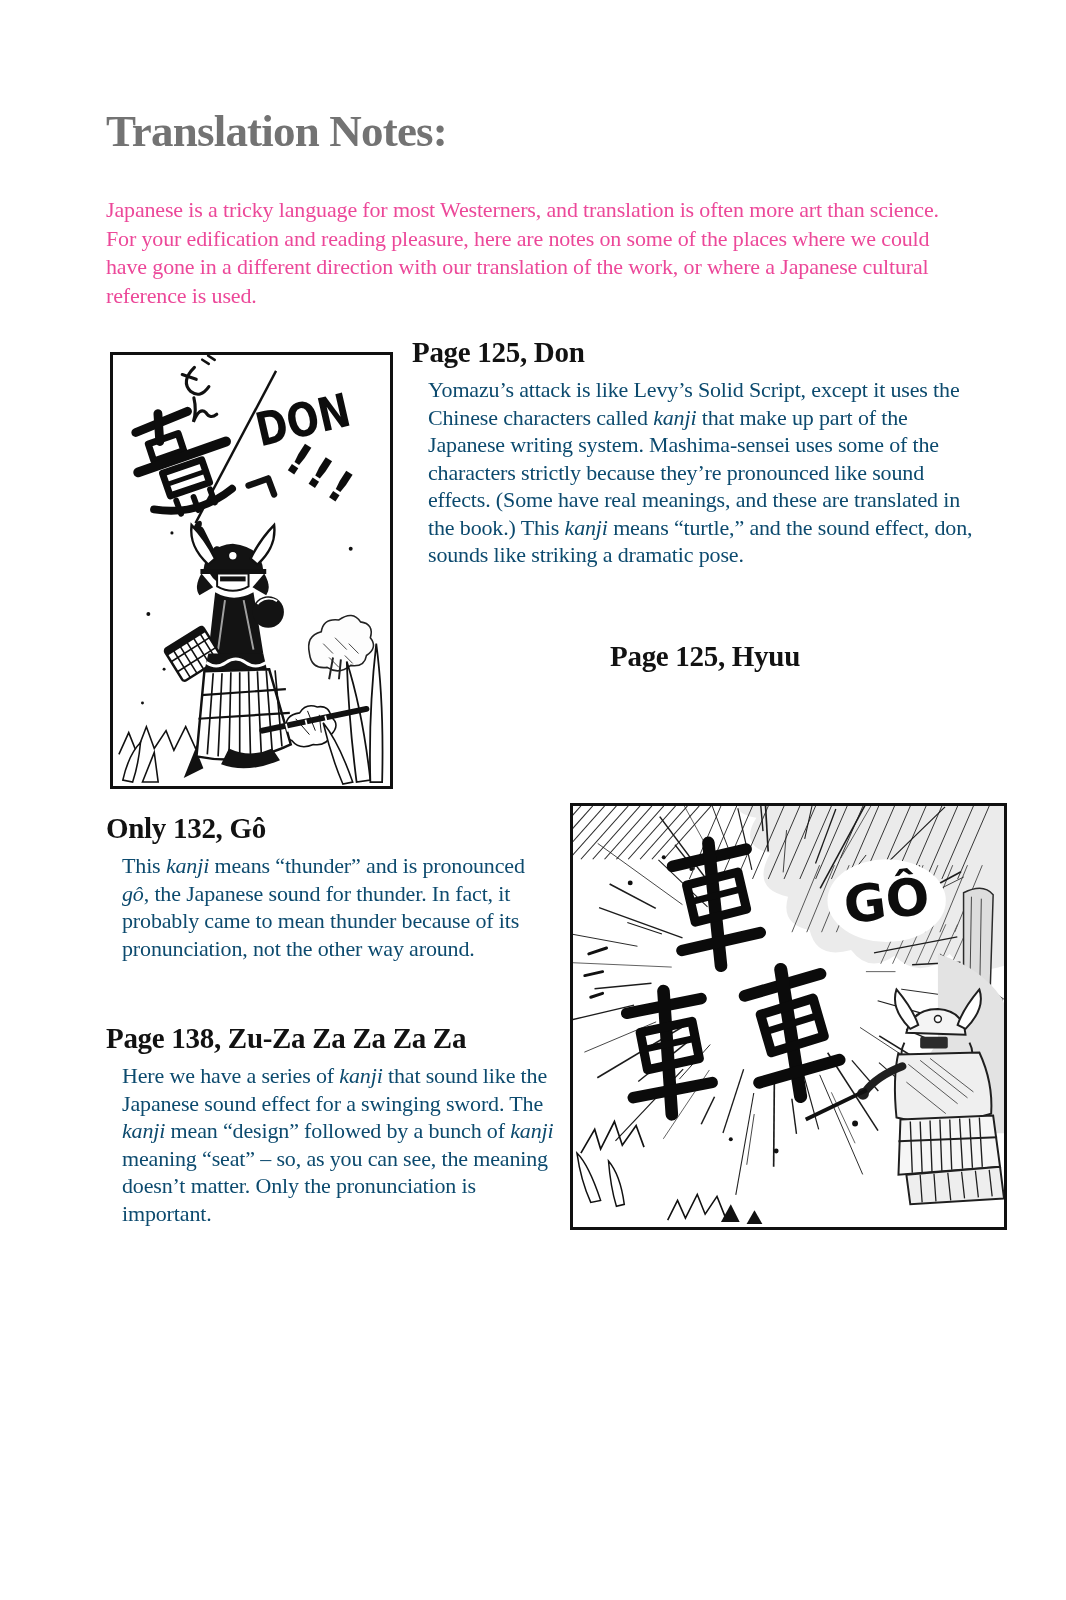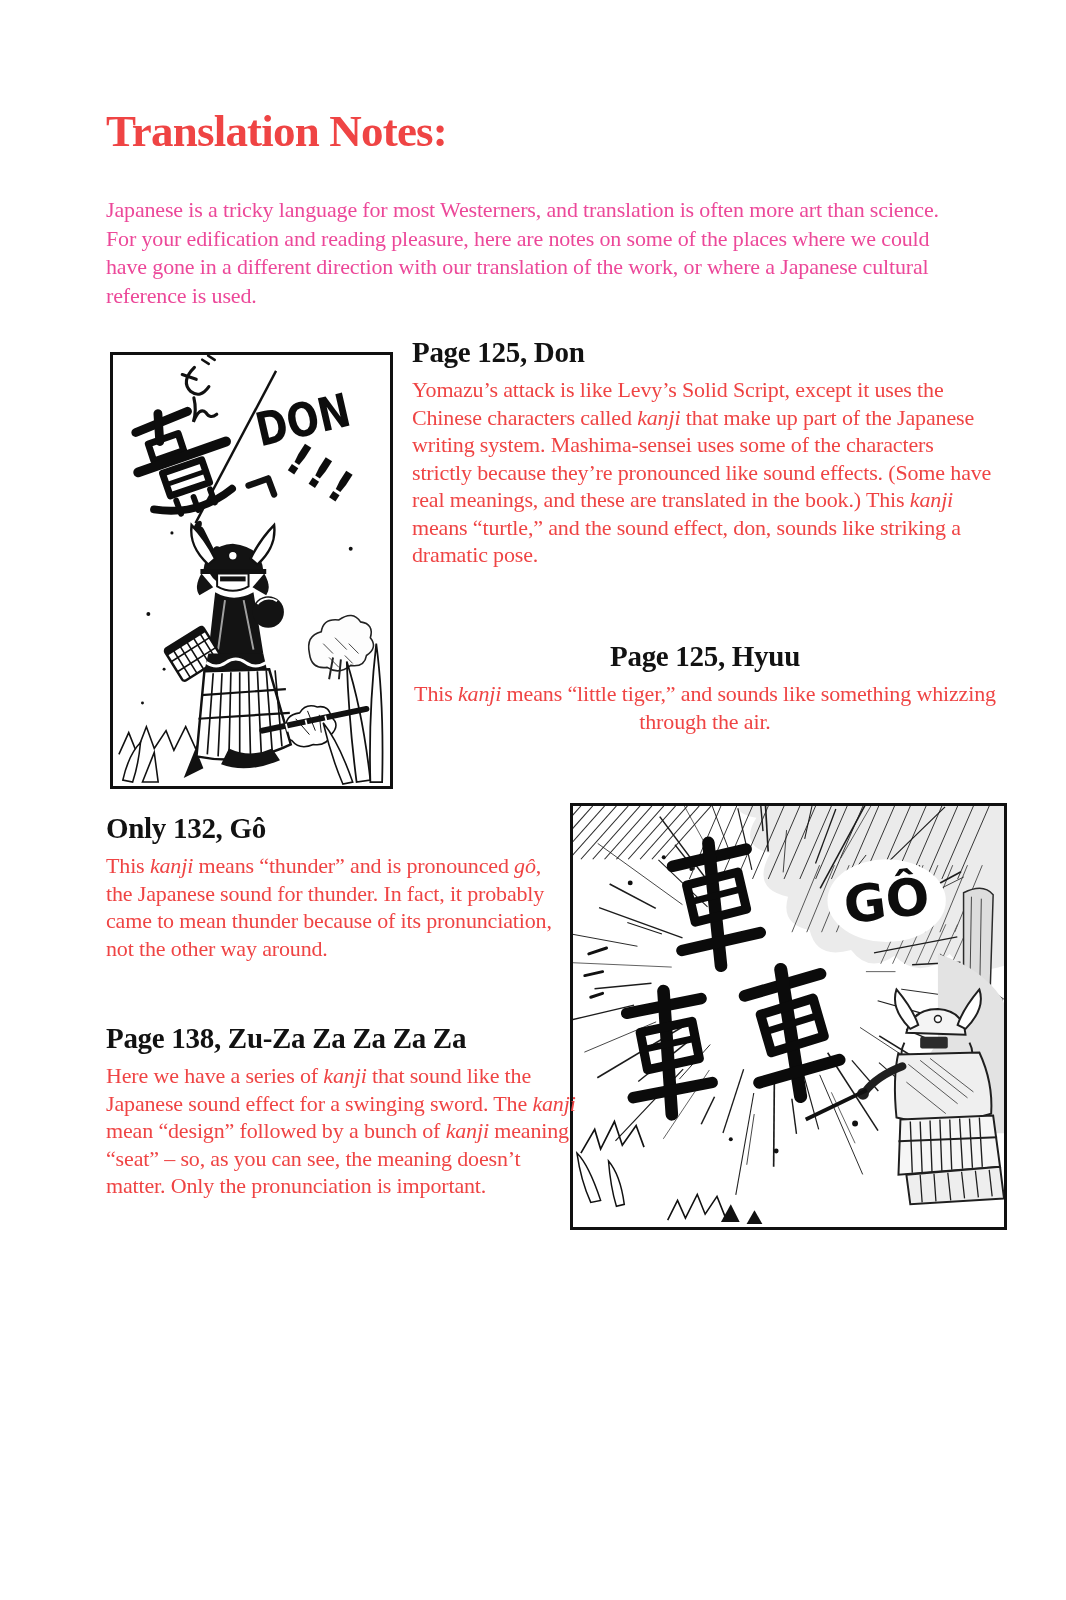--- a/index.html
+++ b/index.html
@@ -1,24 +1,24 @@
 <!DOCTYPE html>
 <html><head>
 <meta charset="utf-8">
 <style>
   html,body{margin:0;padding:0;background:#e9e9e9;}
   .page{position:relative;width:1066px;height:1600px;background:#ffffff;overflow:hidden;
         font-family:"Liberation Serif",serif;color:#212121;margin:0 auto;}
   h1.title{position:absolute;left:106px;top:108px;margin:0;
-        font:700 45px/1.05 "Liberation Serif",serif;letter-spacing:-0.8px;color:#ef4444;}
+        font:700 45px/1.05 "Liberation Serif",serif;letter-spacing:-0.8px;color:#737373;}
   .intro{position:absolute;left:106px;top:196px;width:868px;margin:0;
         font:400 22px/28.5px "Liberation Serif",serif;letter-spacing:-0.15px;color:#ec4899;}
   .sec{position:absolute;margin:0;}
   .sec h2{margin:0;font:700 29px/1.15 "Liberation Serif",serif;letter-spacing:-0.3px;color:#121212;}
-  .sec p{margin:7px 0 0;font:400 22px/27.5px "Liberation Serif",serif;letter-spacing:-0.15px;color:#ef4444;}
+  .sec p{margin:7px 16px 0;font:400 22px/27.5px "Liberation Serif",serif;letter-spacing:-0.15px;color:#0c4a6e;}
   .sec p i{font-style:italic;}
   #sec-don{left:412px;top:336px;width:586px;}
   #sec-hyuu{left:412px;top:640px;width:586px;text-align:center;}
   #sec-go{left:106px;top:812px;width:462px;}
   #sec-zuza{left:106px;top:1022px;width:470px;}
   #sec-zan{left:106px;top:1297px;width:920px;}
   figure.panel{position:absolute;margin:0;background:#fff;border:3px solid #101010;box-sizing:border-box;}
   #panel-don{left:110px;top:352px;width:283px;height:437px;}
   #panel-go{left:570px;top:803px;width:437px;height:427px;}
   figure.panel svg{display:block;width:100%;height:100%;}
@@ -320,21 +320,20 @@
     </svg>
   </figure>
 
   <section class="sec" id="sec-don">
     <h2>Page 125, Don</h2>
     <p>Yomazu’s attack is like Levy’s Solid Script, except it uses the Chinese characters called <i>kanji</i> that make up part of the Japanese writing system. Mashima-sensei uses some of the characters strictly because they’re pronounced like sound effects. (Some have real meanings, and these are translated in the book.) This <i>kanji</i> means “turtle,” and the sound effect, don, sounds like striking a dramatic pose.</p>
   </section>
 
   <section class="sec" id="sec-hyuu">
     <h2>Page 125, Hyuu</h2>
-    <p>This <i>kanji</i> means “little tiger,” and sounds like something whizzing through the air.</p>
   </section>
 
   <section class="sec" id="sec-go">
     <h2>Only 132, Gô</h2>
     <p>This <i>kanji</i> means “thunder” and is pronounced <i>gô</i>, the Japanese sound for thunder. In fact, it probably came to mean thunder because of its pronunciation, not the other way around.</p>
   </section>
 
   <section class="sec" id="sec-zuza">
     <h2>Page 138, Zu-Za Za Za Za Za</h2>
     <p>Here we have a series of <i>kanji</i> that sound like the Japanese sound effect for a swinging sword. The <i>kanji</i> mean “design” followed by a bunch of <i>kanji</i> meaning “seat” – so, as you can see, the meaning doesn’t matter. Only the pronunciation is important.</p>

